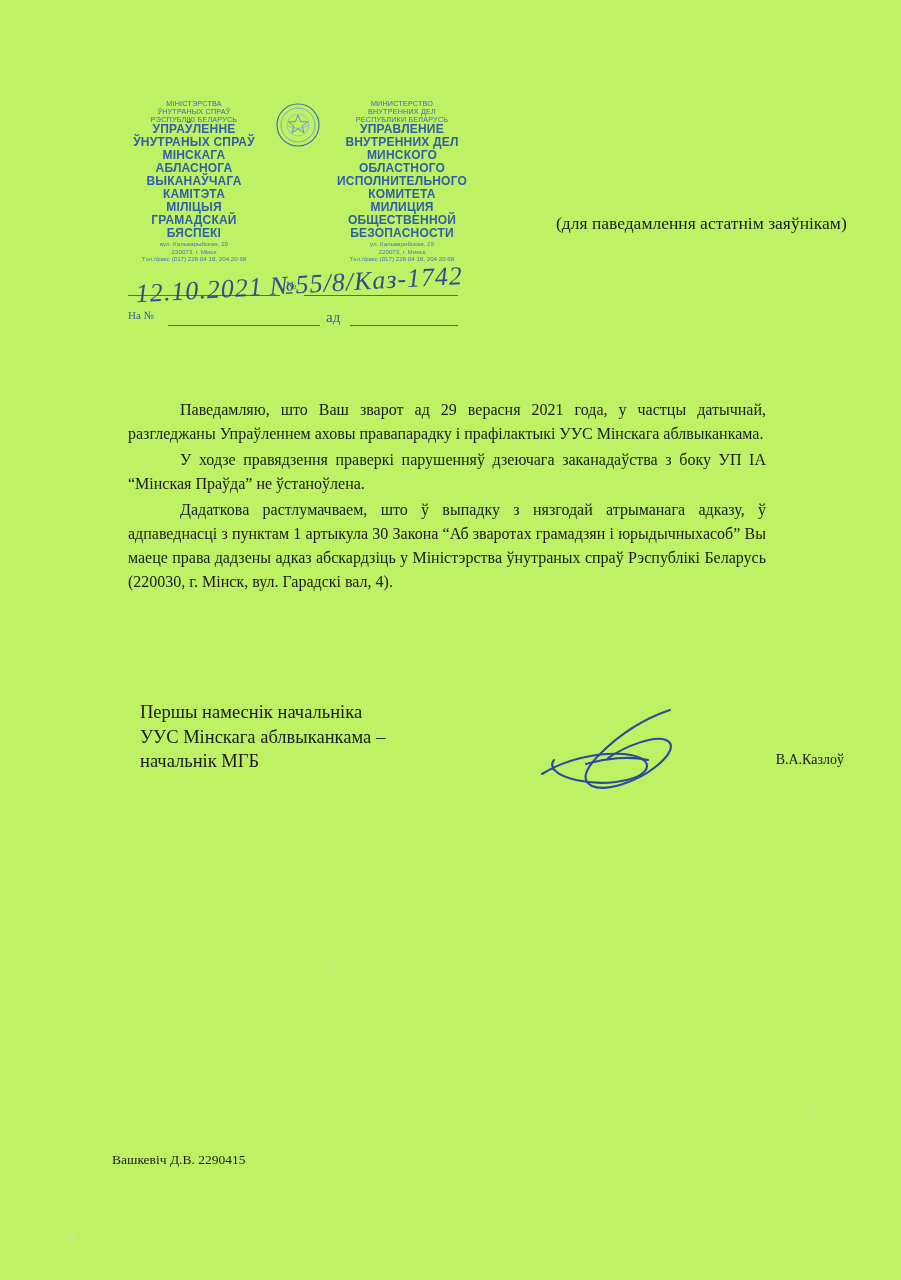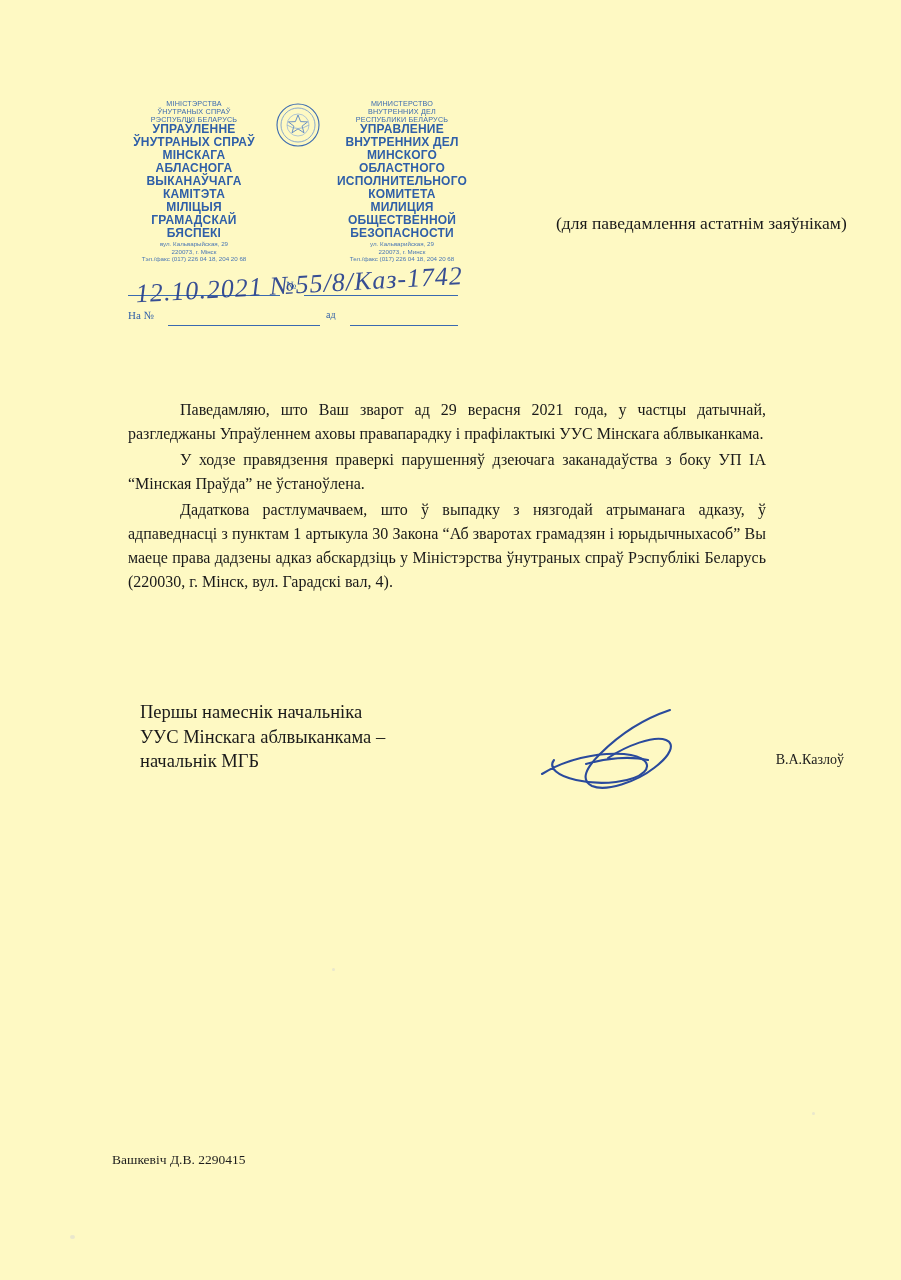--- a/index.html
+++ b/index.html
@@ -9,21 +9,21 @@
   }
   body {
     font-family: "Liberation Serif", serif;
     color: #1a1a1a;
   }
   .page {
     position: relative;
     width: 901px;
     height: 1280px;
     margin: 0 auto;
-    background: #fef9c3;
+    background: #bef264;
     overflow: hidden;
   }
 
   
   .letterhead {
     position: absolute;
     left: 128px;
     top: 100px;
     width: 340px;
     color: #2f5fa8;
@@ -107,21 +107,21 @@
   }
   .lh-line-2 .rule-c {
     position: absolute;
     left: 40px; top: 18px;
     width: 152px;
     border-bottom: 1px solid #3a6ab0;
   }
   .lh-line-2 .ad-label {
     position: absolute;
     left: 198px; top: 2px;
-    font-size: 10px;
+    font-size: 15px;
     color: #2f5fa8;
   }
   .lh-line-2 .rule-d {
     position: absolute;
     left: 222px; top: 18px;
     width: 108px;
     border-bottom: 1px solid #3a6ab0;
   }
 
   

